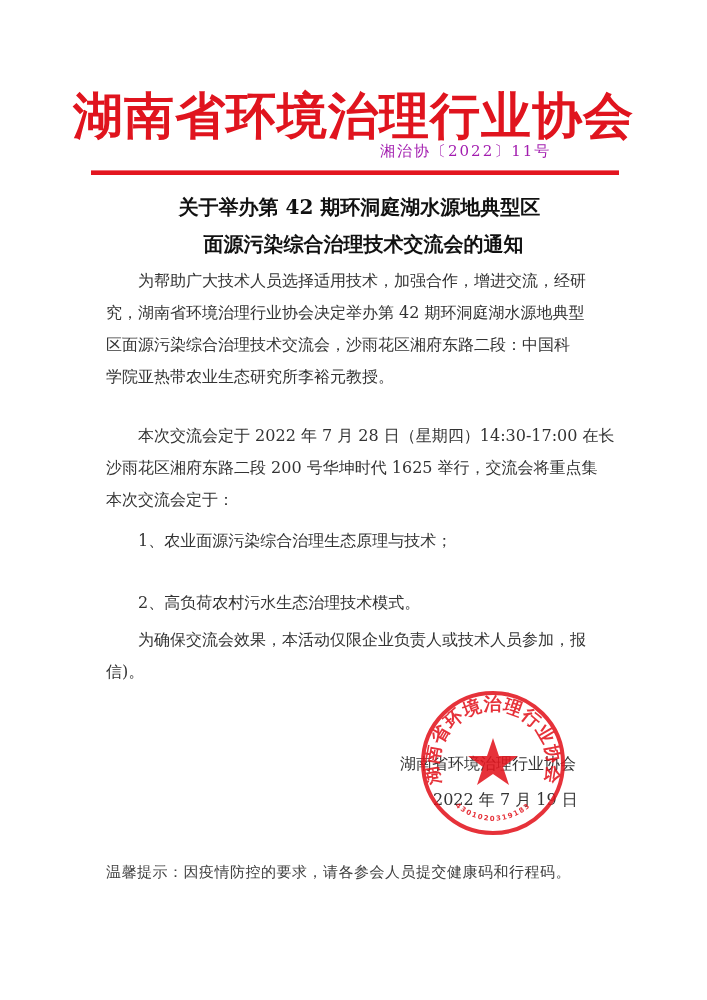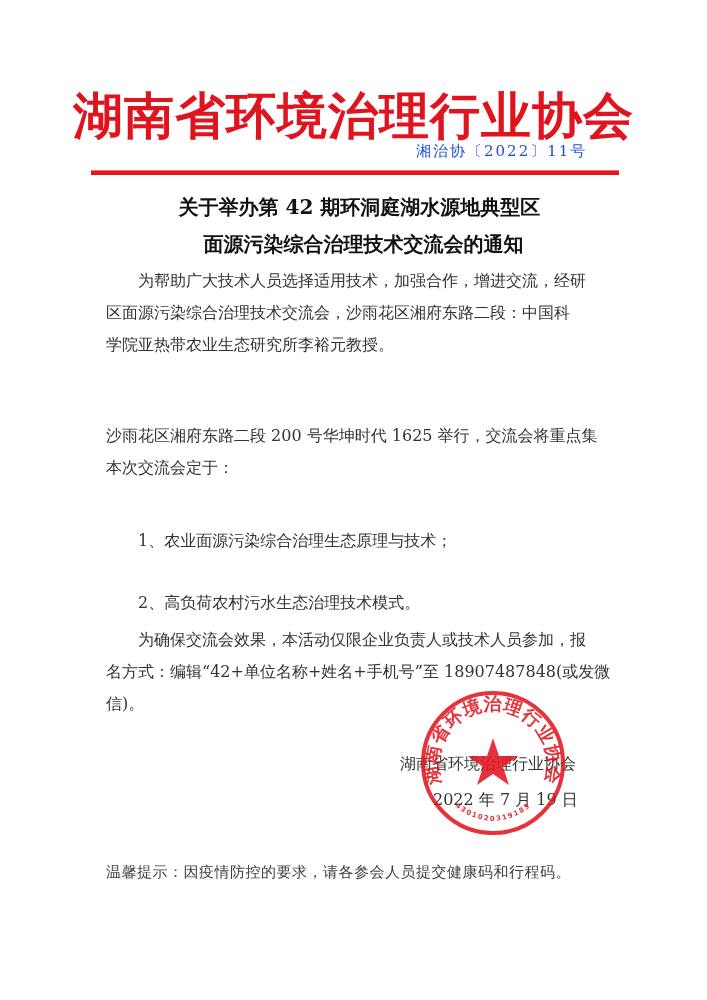--- a/index.html
+++ b/index.html
@@ -23,26 +23,26 @@
       text-align: center;
       font-family: "DejaVu Sans", "Liberation Sans", sans-serif;
       font-size: 50px;
       font-weight: bold;
       letter-spacing: 1px;
       color: #e0141e;
       line-height: 60px;
     }
     .doc-number {
       position: absolute;
-      left: 416px;
+      left: 380px;
       top: 141px;
       width: 220px;
       font-size: 15px;
       letter-spacing: 2px;
-      color: #1d4ed8;
+      color: #a21caf;
       line-height: 20px;
       white-space: nowrap;
     }
     .divider {
       position: absolute;
       left: 91px;
       top: 170px;
       width: 528px;
       height: 4px;
       background: #e3161f;
@@ -125,39 +125,40 @@
 
 <div class="org-title">湖南省环境治理行业协会</div>
 <div class="doc-number">湘治协〔2022〕11号</div>
 <div class="divider"></div>
 
 <div class="doc-title l1">关于举办第 42 期环洞庭湖水源地典型区</div>
 <div class="doc-title l2">面源污染综合治理技术交流会的通知</div>
 
 <div class="para p1">
   <span class="line indent">为帮助广大技术人员选择适用技术，加强合作，增进交流，经研</span>
+  <span class="line">究，湖南省环境治理行业协会决定举办第 42 期环洞庭湖水源地典型</span>
   <span class="line">区面源污染综合治理技术交流会，沙雨花区湘府东路二段：中国科</span>
   <span class="line">学院亚热带农业生态研究所李裕元教授。</span>
 </div>
 
 <div class="para p2">
+  <span class="line indent">本次交流会定于 2022 年 7 月 28 日（星期四）14:30-17:00 在长</span>
   <span class="line">沙雨花区湘府东路二段 200 号华坤时代 1625 举行，交流会将重点集</span>
   <span class="line">本次交流会定于：</span>
 </div>
 
 <div class="para p3">
   <span class="line indent">1、农业面源污染综合治理生态原理与技术；</span>
 </div>
 <div class="para p4">
   <span class="line indent">2、高负荷农村污水生态治理技术模式。</span>
 </div>
 
 <div class="para p5">
   <span class="line indent">为确保交流会效果，本活动仅限企业负责人或技术人员参加，报</span>
-  <span class="line">名方式：编辑“42+单位名称+姓名+手机号”至 18907487848(或发微</span>
   <span class="line">信)。</span>
 </div>
 
 <div class="signature">湖南省环境治理行业协会</div>
 <div class="sign-date">2022 年 7 月 19 日</div>
 
 <svg class="seal" viewBox="0 0 150 150" xmlns="http://www.w3.org/2000/svg">
   <defs>
     <path id="sealArcTop" d="M 22 92 A 55 55 0 1 1 128 92"></path>
     <path id="sealArcBottom" d="M 30 110 A 56 56 0 0 0 120 110"></path>

